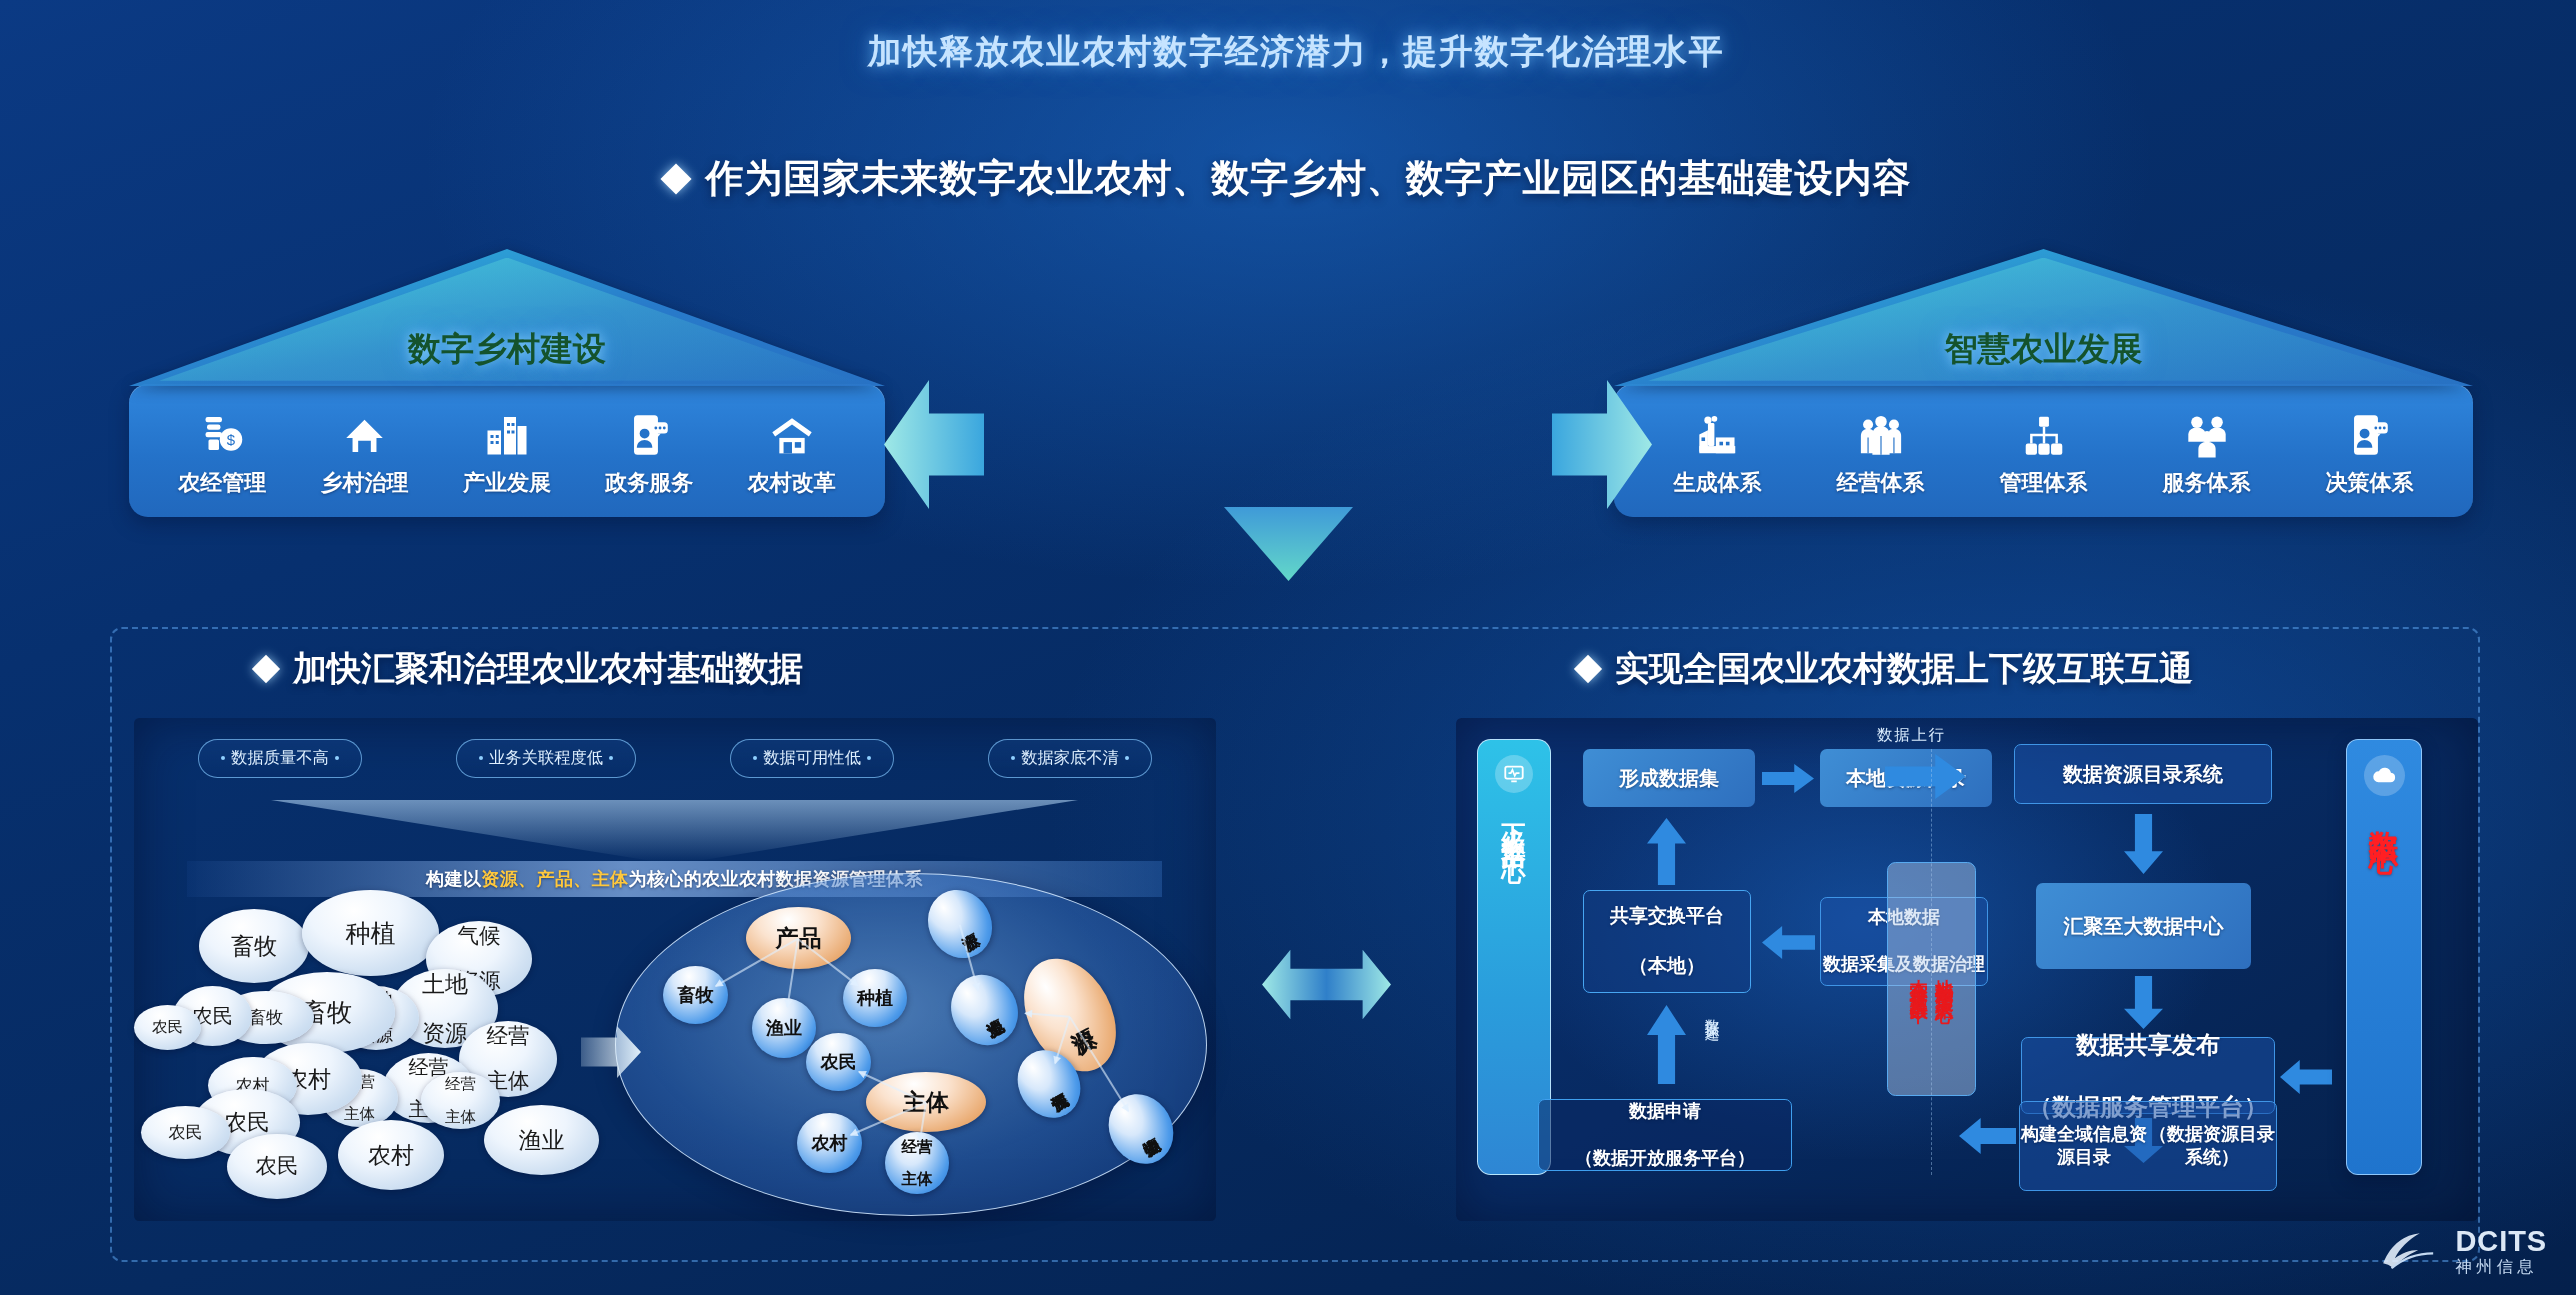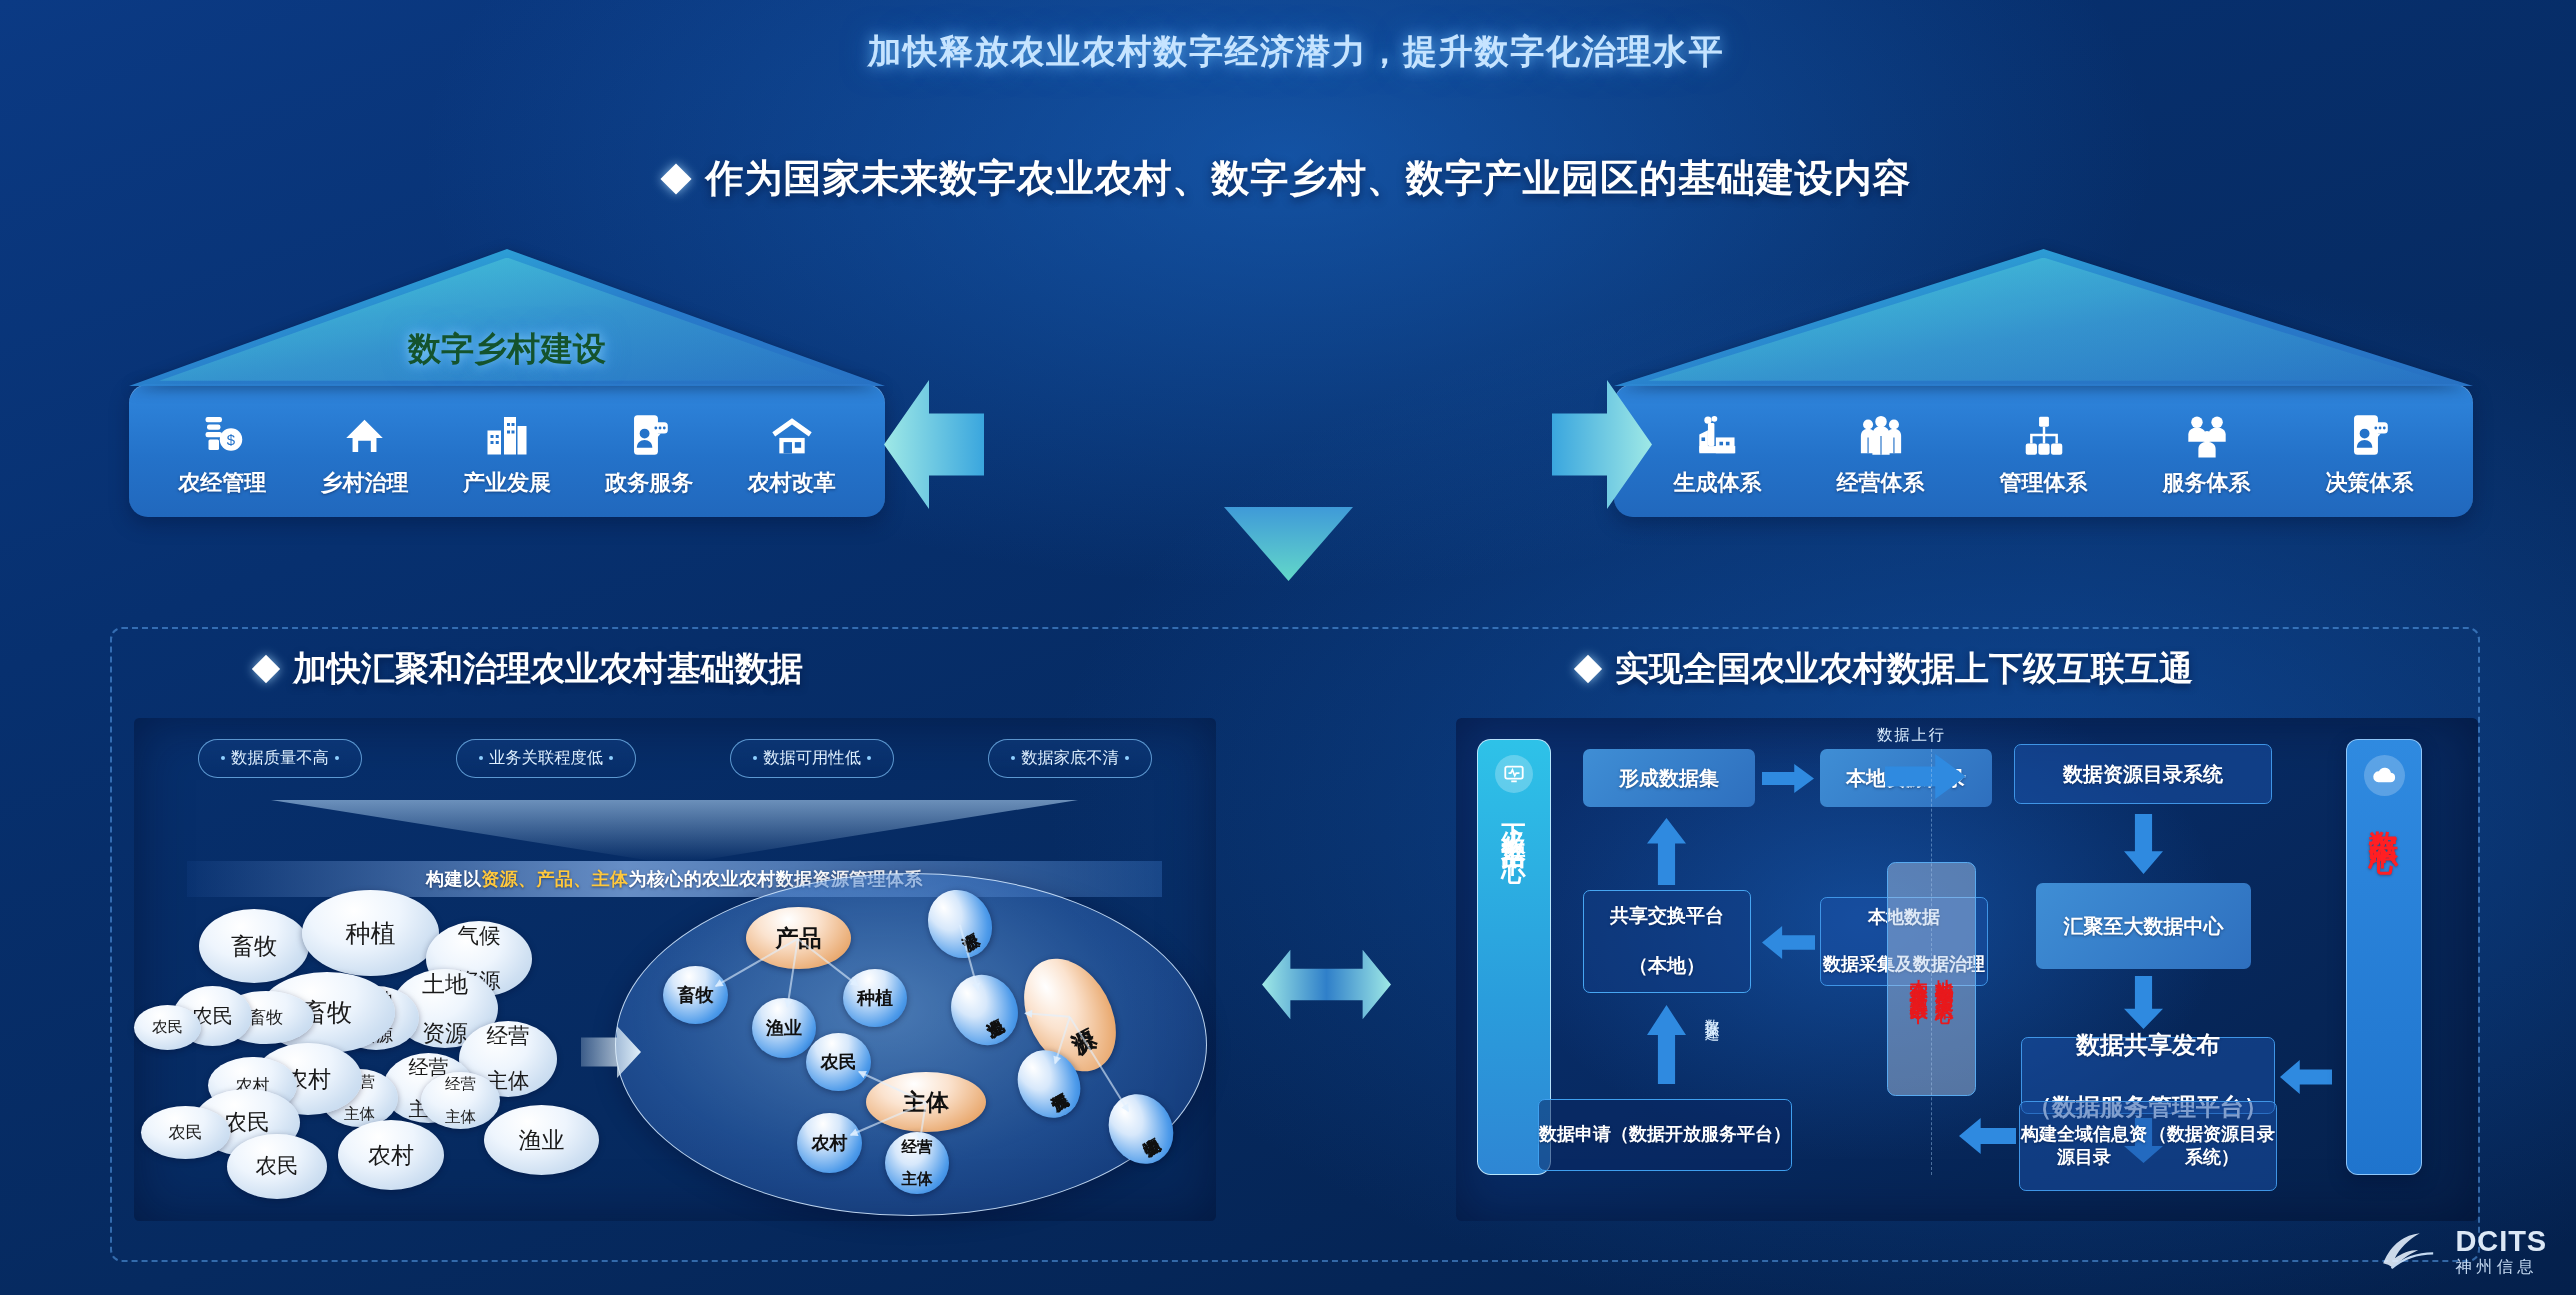--- a/index.html
+++ b/index.html
@@ -333,20 +333,21 @@
           </div>
           <div class="lb">农村改革</div>
         </div>
       </div>
   </div>
 
   <div class="house" id="house-right" style="left:1614px; top:249px; width:859px;">
     <div class="roof">
       <div class="tri"></div>
       <div class="tri-in"></div>
+      <div class="roof-label">智慧农业发展</div>
     </div>
     <div class="body" id="right-feats">
         <div class="feat">
           <div class="ic">
             <svg width="46" height="46" viewBox="0 0 64 64" fill="#fff">
               <circle cx="18" cy="10" r="5"></circle>
               <circle cx="27" cy="8" r="4"></circle>
               <rect x="18" y="14" width="9" height="32" rx="2"></rect>
               <path d="M6 30 l12-6v30H6z"></path>
               <rect x="29" y="34" width="26" height="22"></rect>
@@ -634,21 +635,21 @@
     <div class="far left" style="left:306px; top:208px; width:53px; height:33px;"></div>
     <div class="fbox outline2" id="box-local-govern" style="left: 364px; top: 179px; width: 168px; height: 89px; font-size: 18px; display: flex; flex-direction: column;">
         <span>本地数据</span>
         <br>
         <span>数据采集及数据治理</span>
       </div>
 
     <div class="far up" style="left:191px; top:287px; width:39px; height:79px;"></div>
     <div class="vlabel" style="left:246px; top:289px;">数据返还</div>
 
-    <div class="fbox dark" id="box-data-apply" style="left: 82px; top: 381px; width: 254px; height: 72px; font-size: 18px; display: flex; flex-direction: row;">
+    <div class="fbox dark" id="box-data-apply" style="left: 82px; top: 381px; width: 254px; height: 72px; font-size: 18px; display: flex; flex-direction: column;">
         <span>数据申请</span>
         <br>
         <span>（数据开放服务平台）</span>
       </div>
 
     <div class="hlabel" style="left:421px; top:6.9px;">数据上行</div>
     <div class="far right" style="left:429px; top:36px; width:81px; height:45px;"></div>
     <div class="dashline" style="left:475px; top:31px; height:426px;"></div>
 
     <div class="redbox" style="left:431px; top:144px; width:89px; height:234px;">

